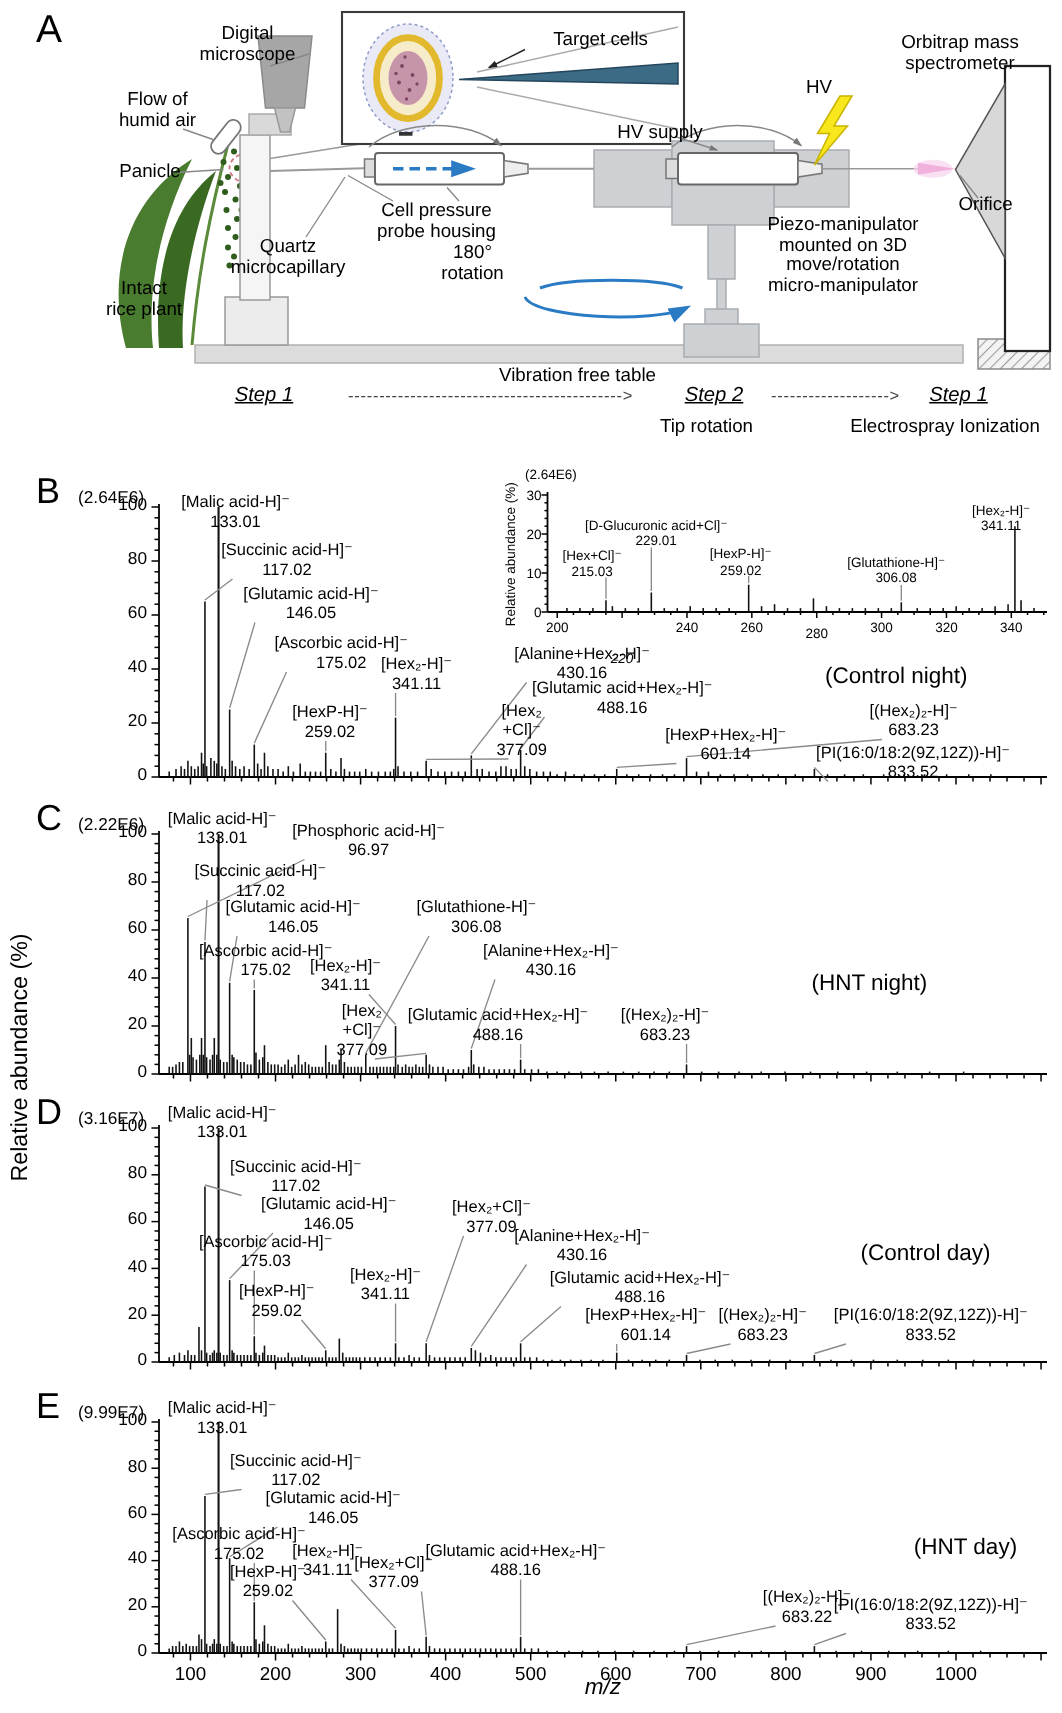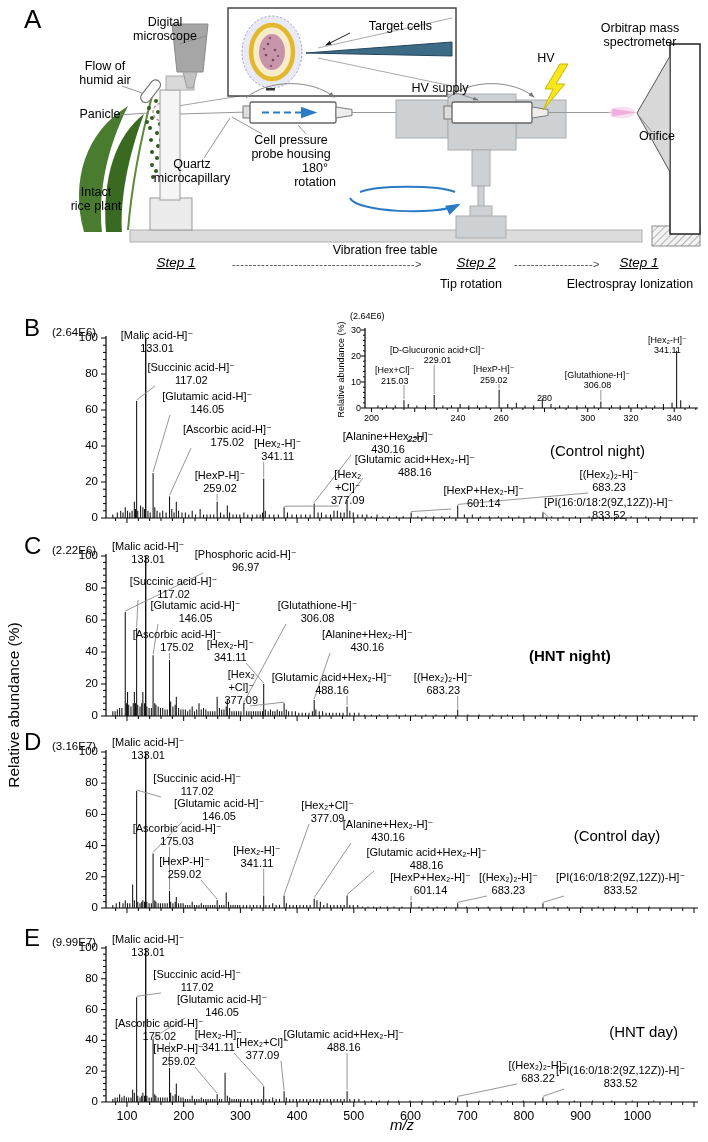--- a/index.html
+++ b/index.html
@@ -215,20 +215,26 @@
   <div class="alabel" style="left:574px;top:22px;width:132px">
     <span>Orbitrap mass</span>
     <span>spectrometer</span>
   </div>
   <div class="alabel" style="left:628px;top:130px;width:58px">
     <span>Orifice</span>
   </div>
   <div class="alabel" style="left:282px;top:162px;width:66px">
     <span>180°</span>
     <span>rotation</span>
+  </div>
+  <div class="alabel" style="left:486px;top:143px;width:152px">
+    <span>Piezo-manipulator</span>
+    <span>mounted on 3D</span>
+    <span>move/rotation</span>
+    <span>micro-manipulator</span>
   </div>
   <div class="alabel" style="left:300px;top:244px;width:170px">
     <span>Vibration free table</span>
   </div>
 
   <div class="stepword" style="left:147px;top:255px;width:58px">Step 1</div>
   <div class="stepdash" style="left:207px;top:258px;width:240px">--------------------------------------------&gt;</div>
   <div class="stepword" style="left:449px;top:255px;width:54px">Step 2</div>
   <div class="stepdash" style="left:505px;top:258px;width:104px">-------------------&gt;</div>
   <div class="stepword" style="left:611px;top:255px;width:56px">Step 1</div>
@@ -1234,21 +1240,21 @@
       <div>833.52</div>
     </div>
     <div class="ytick small" style="left: 335px; top: 403px;">0</div>
     <div class="ytick small" style="left: 335px; top: 377px;">10</div>
     <div class="ytick small" style="left: 335px; top: 351px;">20</div>
     <div class="ytick small" style="left: 335px; top: 325px;">30</div>
     <div class="xtick small" style="left: 356.487px; top: 413px;">200</div>
     <div class="xtick small" style="left: 399.734px; top: 434px; font-style: italic;">220</div>
     <div class="xtick small" style="left: 442.981px; top: 413px;">240</div>
     <div class="xtick small" style="left: 486.227px; top: 413px;">260</div>
-    <div class="xtick small" style="left: 529.474px; top: 393px;">280</div>
+    <div class="xtick small" style="left: 529.474px; top: 417px;">280</div>
     <div class="xtick small" style="left: 572.721px; top: 413px;">300</div>
     <div class="xtick small" style="left: 615.968px; top: 413px;">320</div>
     <div class="xtick small" style="left: 659.214px; top: 413px;">340</div>
     <div class="scale-note small" style="left: 350px; top: 311px;">(2.64E6)</div>
     <div class="ann small" style="left: 389.975px; top: 344.82px;">
       <div>[D-Glucuronic acid+Cl]⁻</div>
       <div>229.01</div>
     </div>
     <div class="ann small" style="left: 374.99px; top: 365.1px;">
       <div>[Hex+Cl]⁻</div>
@@ -1267,21 +1273,21 @@
       <div>341.11</div>
     </div>
     <div class="ytick" style="left: 66px; top: 709px;">0</div>
     <div class="ytick" style="left: 66px; top: 677px;">20</div>
     <div class="ytick" style="left: 66px; top: 645px;">40</div>
     <div class="ytick" style="left: 66px; top: 613px;">60</div>
     <div class="ytick" style="left: 66px; top: 581px;">80</div>
     <div class="ytick" style="left: 66px; top: 549px;">100</div>
     <div class="panel-letter" style="left: 24px; top: 532px;">C</div>
     <div class="scale-note" style="left: 52px; top: 544px;">(2.22E6)</div>
-    <div class="condition" style="left: 529px; top: 647.2px; font-weight: bold;">(HNT night)</div>
+    <div class="condition" style="left: 541px; top: 647.2px;">(HNT night)</div>
     <div class="ann" style="left: 111.92px; top: 540px;">
       <div>[Malic acid-H]⁻</div>
       <div>133.01</div>
     </div>
     <div class="ann" style="left: 194.8px; top: 548px;">
       <div>[Phosphoric acid-H]⁻</div>
       <div>96.97</div>
     </div>
     <div class="ann" style="left: 129.68px; top: 575.2px;">
       <div>[Succinic acid-H]⁻</div>

